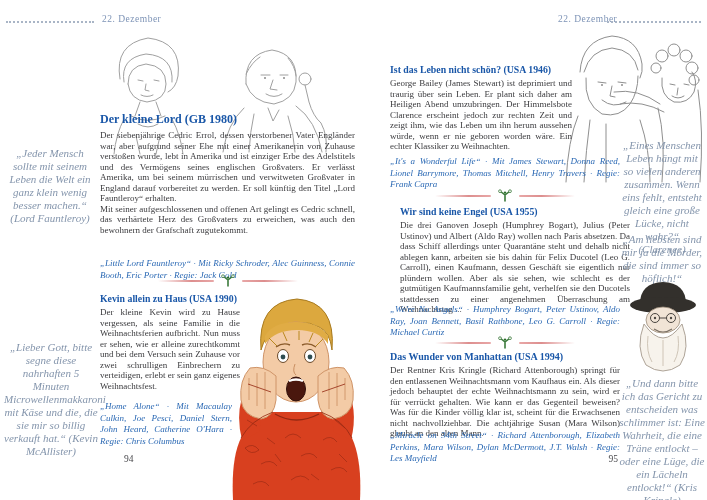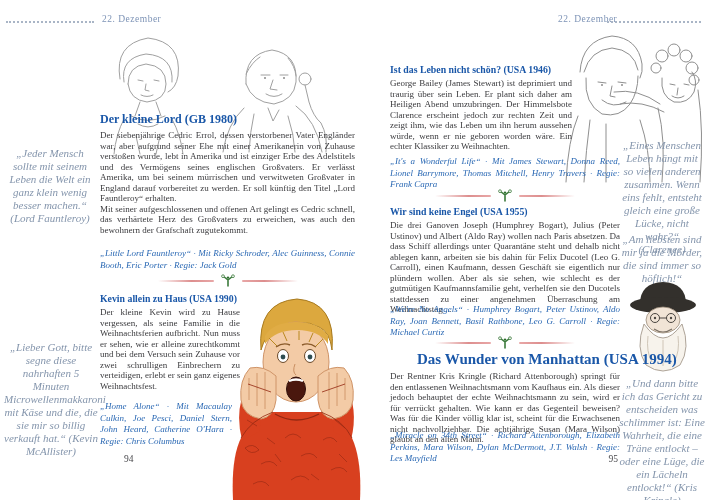--- a/index.html
+++ b/index.html
@@ -62,21 +62,21 @@
 
   <div class="abs mquote" style="left:4px;top:147px;width:92px;">
     <span>„Jeder Mensch sollte mit seinem Leben die Welt ein ganz klein wenig besser machen.“</span> 
     <span>(Lord Fauntleroy)</span>
   </div>
 
   <div class="abs" style="left:100px;top:112px;width:255px;">
     <div class="movie-title">Der kleine Lord (GB 1980)</div>
     <p class="movie-body">Der siebenjährige Cedric Errol, dessen verstorbener Vater Engländer war, aber aufgrund seiner Ehe mit einer Amerikanerin von Zuhause verstoßen wurde, lebt in Amerika und ist einziger Erbe des Adelstitels und des Vermögens seines englischen Großvaters. Er verlässt Amerika, um bei seinem mürrischen und verwitweten Großvater in England darauf vorbereitet zu werden. Er soll künftig den Titel „Lord Fauntleroy“ erhalten.</p>
     <p class="movie-body">Mit seiner aufgeschlossenen und offenen Art gelingt es Cedric schnell, das verhärtete Herz des Großvaters zu erweichen, was auch den bewohnern der Grafschaft zugutekommt.</p>
-    <p class="movie-credits" style="margin-top:13px;">„Little Lord Fauntleroy“ · Mit Ricky Schroder, Alec Guinness, Connie Booth, Eric Porter · Regie: Jack Gold</p>
+    <p class="movie-credits" style="margin-top:23px;">„Little Lord Fauntleroy“ · Mit Ricky Schroder, Alec Guinness, Connie Booth, Eric Porter · Regie: Jack Gold</p>
   </div>
 
   <div class="abs divider" style="left:100px;top:274px;width:255px;">
     <div class="divline l"></div>
     <svg width="16" height="13" viewBox="0 0 16 13">
       <path d="M8,12 L8,6 M8,6 L3,2 M8,6 L13,2" stroke="#3b7a3b" stroke-width="1.6" fill="none" stroke-linecap="round"></path>
       <circle cx="3" cy="2.2" r="1.4" fill="#ffffff" stroke="#3b7a3b" stroke-width="0.8"></circle>
       <circle cx="13" cy="2.2" r="1.4" fill="#ffffff" stroke="#3b7a3b" stroke-width="0.8"></circle>
       <circle cx="8" cy="3.6" r="1.2" fill="#2d6e2d" stroke="none"></circle>
     </svg>
@@ -175,21 +175,21 @@
     <div class="divline l"></div>
     <svg width="16" height="13" viewBox="0 0 16 13">
       <path d="M8,12 L8,6 M8,6 L3,2 M8,6 L13,2" stroke="#3b7a3b" stroke-width="1.6" fill="none" stroke-linecap="round"></path>
       <circle cx="3" cy="2.2" r="1.4" fill="#ffffff" stroke="#3b7a3b" stroke-width="0.8"></circle>
       <circle cx="13" cy="2.2" r="1.4" fill="#ffffff" stroke="#3b7a3b" stroke-width="0.8"></circle>
       <circle cx="8" cy="3.6" r="1.2" fill="#2d6e2d" stroke="none"></circle>
     </svg>
     <div class="divline r"></div>
   </div>
 
-  <div class="abs" style="left:390px;top:206px;width:230px;">
+  <div class="abs" style="left:400px;top:206px;width:230px;">
     <div class="movie-title" style="font-size:9.8px;">Wir sind keine Engel (USA 1955)</div>
     <p class="movie-body">Die drei Ganoven Joseph (Humphrey Bogart), Julius (Peter Ustinov) und Albert (Aldo Ray) wollen nach Paris absetzen. Da dass Schiff allerdings unter Quarantäne steht und dehalb nicht ablegen kann, arbeiten sie bis dahin für Felix Ducotel (Leo G. Carroll), einen Kaufmann, dessen Geschäft sie eigentlich nur plündern wollen. Aber als sie sehen, wie schlecht es der gutmütigen Kaufmannsfamilie geht, verhelfen sie den Ducotels stattdessen zu einer angenehmen Überraschung am Weihnachtstag ...</p>
   </div>
   <p class="abs movie-credits" style="left:390px;top:304px;width:230px;">„We're No Angels“ · Humphrey Bogart, Peter Ustinov, Aldo Ray, Joan Bennett, Basil Rathbone, Leo G. Carroll · Regie: Michael Curtiz</p>
 
   <div class="abs mquote" style="left:620px;top:233px;width:84px;">
     <span>„Am liebsten sind mir ja die Mörder, die sind immer so höflich!“</span>
   </div>
 
   <svg class="abs" style="left:624px;top:278px;" width="78" height="102" viewBox="0 0 78 102">
@@ -211,21 +211,21 @@
     <svg width="16" height="13" viewBox="0 0 16 13">
       <path d="M8,12 L8,6 M8,6 L3,2 M8,6 L13,2" stroke="#3b7a3b" stroke-width="1.6" fill="none" stroke-linecap="round"></path>
       <circle cx="3" cy="2.2" r="1.4" fill="#ffffff" stroke="#3b7a3b" stroke-width="0.8"></circle>
       <circle cx="13" cy="2.2" r="1.4" fill="#ffffff" stroke="#3b7a3b" stroke-width="0.8"></circle>
       <circle cx="8" cy="3.6" r="1.2" fill="#2d6e2d" stroke="none"></circle>
     </svg>
     <div class="divline r"></div>
   </div>
 
   <div class="abs" style="left:390px;top:351px;width:230px;">
-    <div class="movie-title" style="font-size:15px;margin-left:27px;">Das Wunder von Manhattan (USA 1994)</div>
+    <div class="movie-title" style="font-size:10px;">Das Wunder von Manhattan (USA 1994)</div>
     <p class="movie-body">Der Rentner Kris Kringle (Richard Attenborough) springt für den entlassenen Weihnachtsmann vom Kaufhaus ein. Als dieser jedoch behauptet der echte Weihnachtsmann zu sein, wird er für verrückt gehalten. Wie kann er das Gegenteil beweisen? Was für die Kinder völlig klar ist, scheint für die Erwachsenen nicht nachvollziehbar. Die achtjährige Susan (Mara Wilson) glaubt an den alten Mann.</p>
   </div>
   <p class="abs movie-credits" style="left:390px;top:430px;width:230px;">„Miracle on 34th Street“ · Richard Attenborough, Elizabeth Perkins, Mara Wilson, Dylan McDermott, J.T. Walsh · Regie: Les Mayfield</p>
 
   <div class="abs mquote" style="left:618px;top:377px;width:88px;">
     <span>„Und dann bitte ich das Gericht zu entscheiden was schlimmer ist: Eine Wahrheit, die eine Träne entlockt – oder eine Lüge, die ein Lächeln entlockt!“</span> 
     <span>(Kris Kringle)</span>
   </div>
 
   <div class="abs pagenum" style="left:390px;top:454px;width:228px;text-align:right;">95</div>

